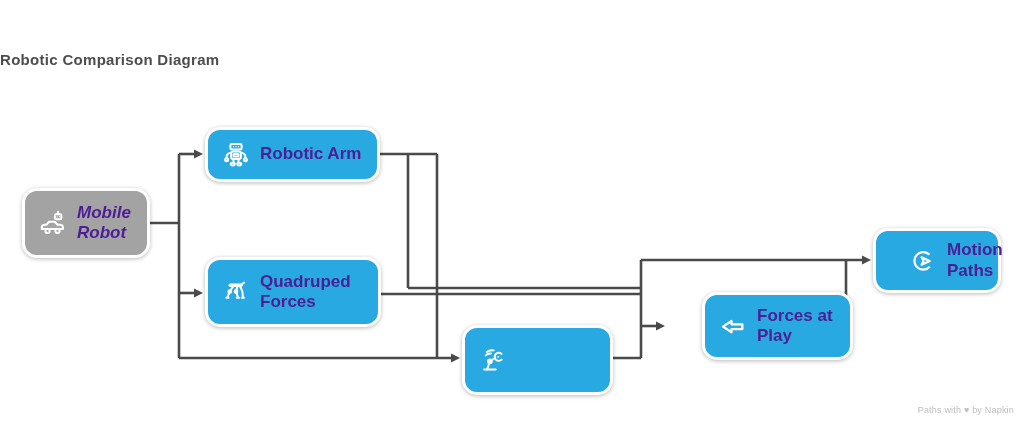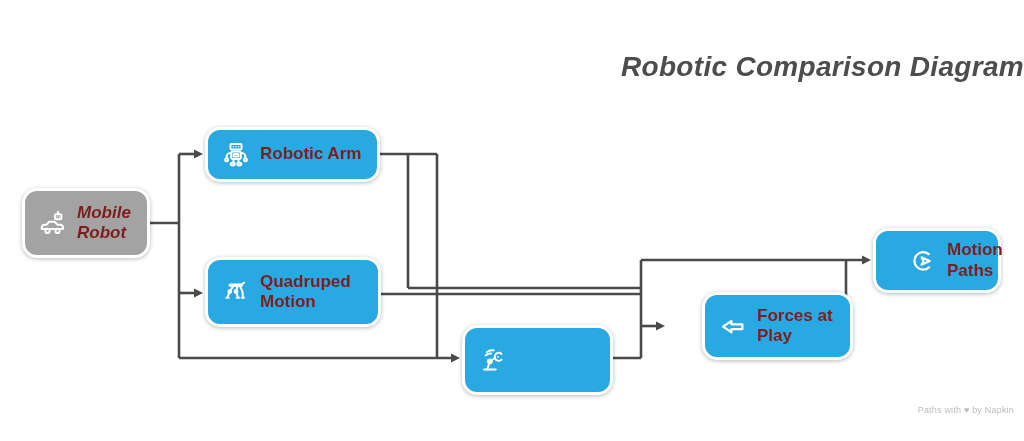--- a/index.html
+++ b/index.html
@@ -2,31 +2,31 @@
 <html><head>
 <meta charset="utf-8">
 <style>
   html,body{margin:0;padding:0;background:#ffffff;}
   .canvas{
     position:relative;width:1024px;height:441px;background:#ffffff;
     font-family:"Liberation Sans",sans-serif;overflow:hidden;
   }
   .title{
     position:absolute;top:51px;left:0;width:100%;
-    text-align:right;font-size:28px;font-weight:bold;color:#4d4d4d;
-    letter-spacing:.3px;margin:0;font-style:italic;
+    text-align:left;font-size:15px;font-weight:bold;color:#4d4d4d;
+    letter-spacing:.3px;margin:0;
   }
   .connectors{position:absolute;left:0;top:0;width:1024px;height:441px;}
   .connectors path{stroke:#4a4a4a;stroke-width:2.6;fill:none;}
   .connectors polygon{fill:#4a4a4a;stroke:none;}
   .node{
     position:absolute;display:flex;align-items:center;gap:9px;
     padding:0 13px;box-sizing:border-box;
     border:3px solid #ffffff;border-radius:15px;
-    color:#7f1d1d;font-weight:bold;font-size:17px;line-height:1.18;
+    color:#4c1d95;font-weight:bold;font-size:17px;line-height:1.18;
     box-shadow:0 1px 4px rgba(0,0,0,.28);
   }
   .node.blue{background:#29a9e1;}
   .node.gray{background:#a3a3a3;font-style:italic;}
   .icon{width:30px;height:30px;flex:0 0 auto;}
   .icon svg{width:100%;height:100%;display:block;}
   .icon svg *{stroke:#ffffff;fill:none;stroke-width:1.6;stroke-linecap:round;stroke-linejoin:round;}
   .icon svg .fill{fill:#ffffff;stroke:none;}
   .n-mobile {left:22px; top:188px;width:128px;height:70px;}
   .n-arm    {left:205px;top:127px;width:175px;height:55px;}
@@ -108,21 +108,21 @@
         <path d="M7.5 6.5 H16" style="stroke-width:2.8"></path>
         <path d="M16.5 6 l2-1.6"></path>
         <path d="M9.5 8 l-2.5 3.4 -1.6 4.3"></path>
         <circle cx="7" cy="11.6" r="1.1"></circle>
         <path d="M13 8 l-1 3.5 1.4 4.2"></path>
         <circle cx="12" cy="11.6" r="1.1"></circle>
         <path d="M15.5 8 l1.6 3.5 .4 4.2"></path>
         <path d="M4.3 16.6 h1.8 M12.6 16.6 h1.8 M16.6 16.6 h1.8"></path>
       </svg>
     </span>
-    <span class="label">Quadruped Motion</span>
+    <span class="label">Quadruped Forces</span>
   </div>
 
   <div class="node blue n-joint">
     <span class="icon">
       <svg viewBox="0 0 24 24">
         <path d="M4.8 19.6 h9.4"></path>
         <path d="M7.3 19.6 L9.5 13 l4.2-2.6"></path>
         <circle cx="9.5" cy="13" r="1.5"></circle>
         <path d="M18.8 7.1 a3.2 3.2 0 1 0 .1 4.6"></path>
         <circle class="fill" cx="16.1" cy="9.4" r="0.7"></circle>

